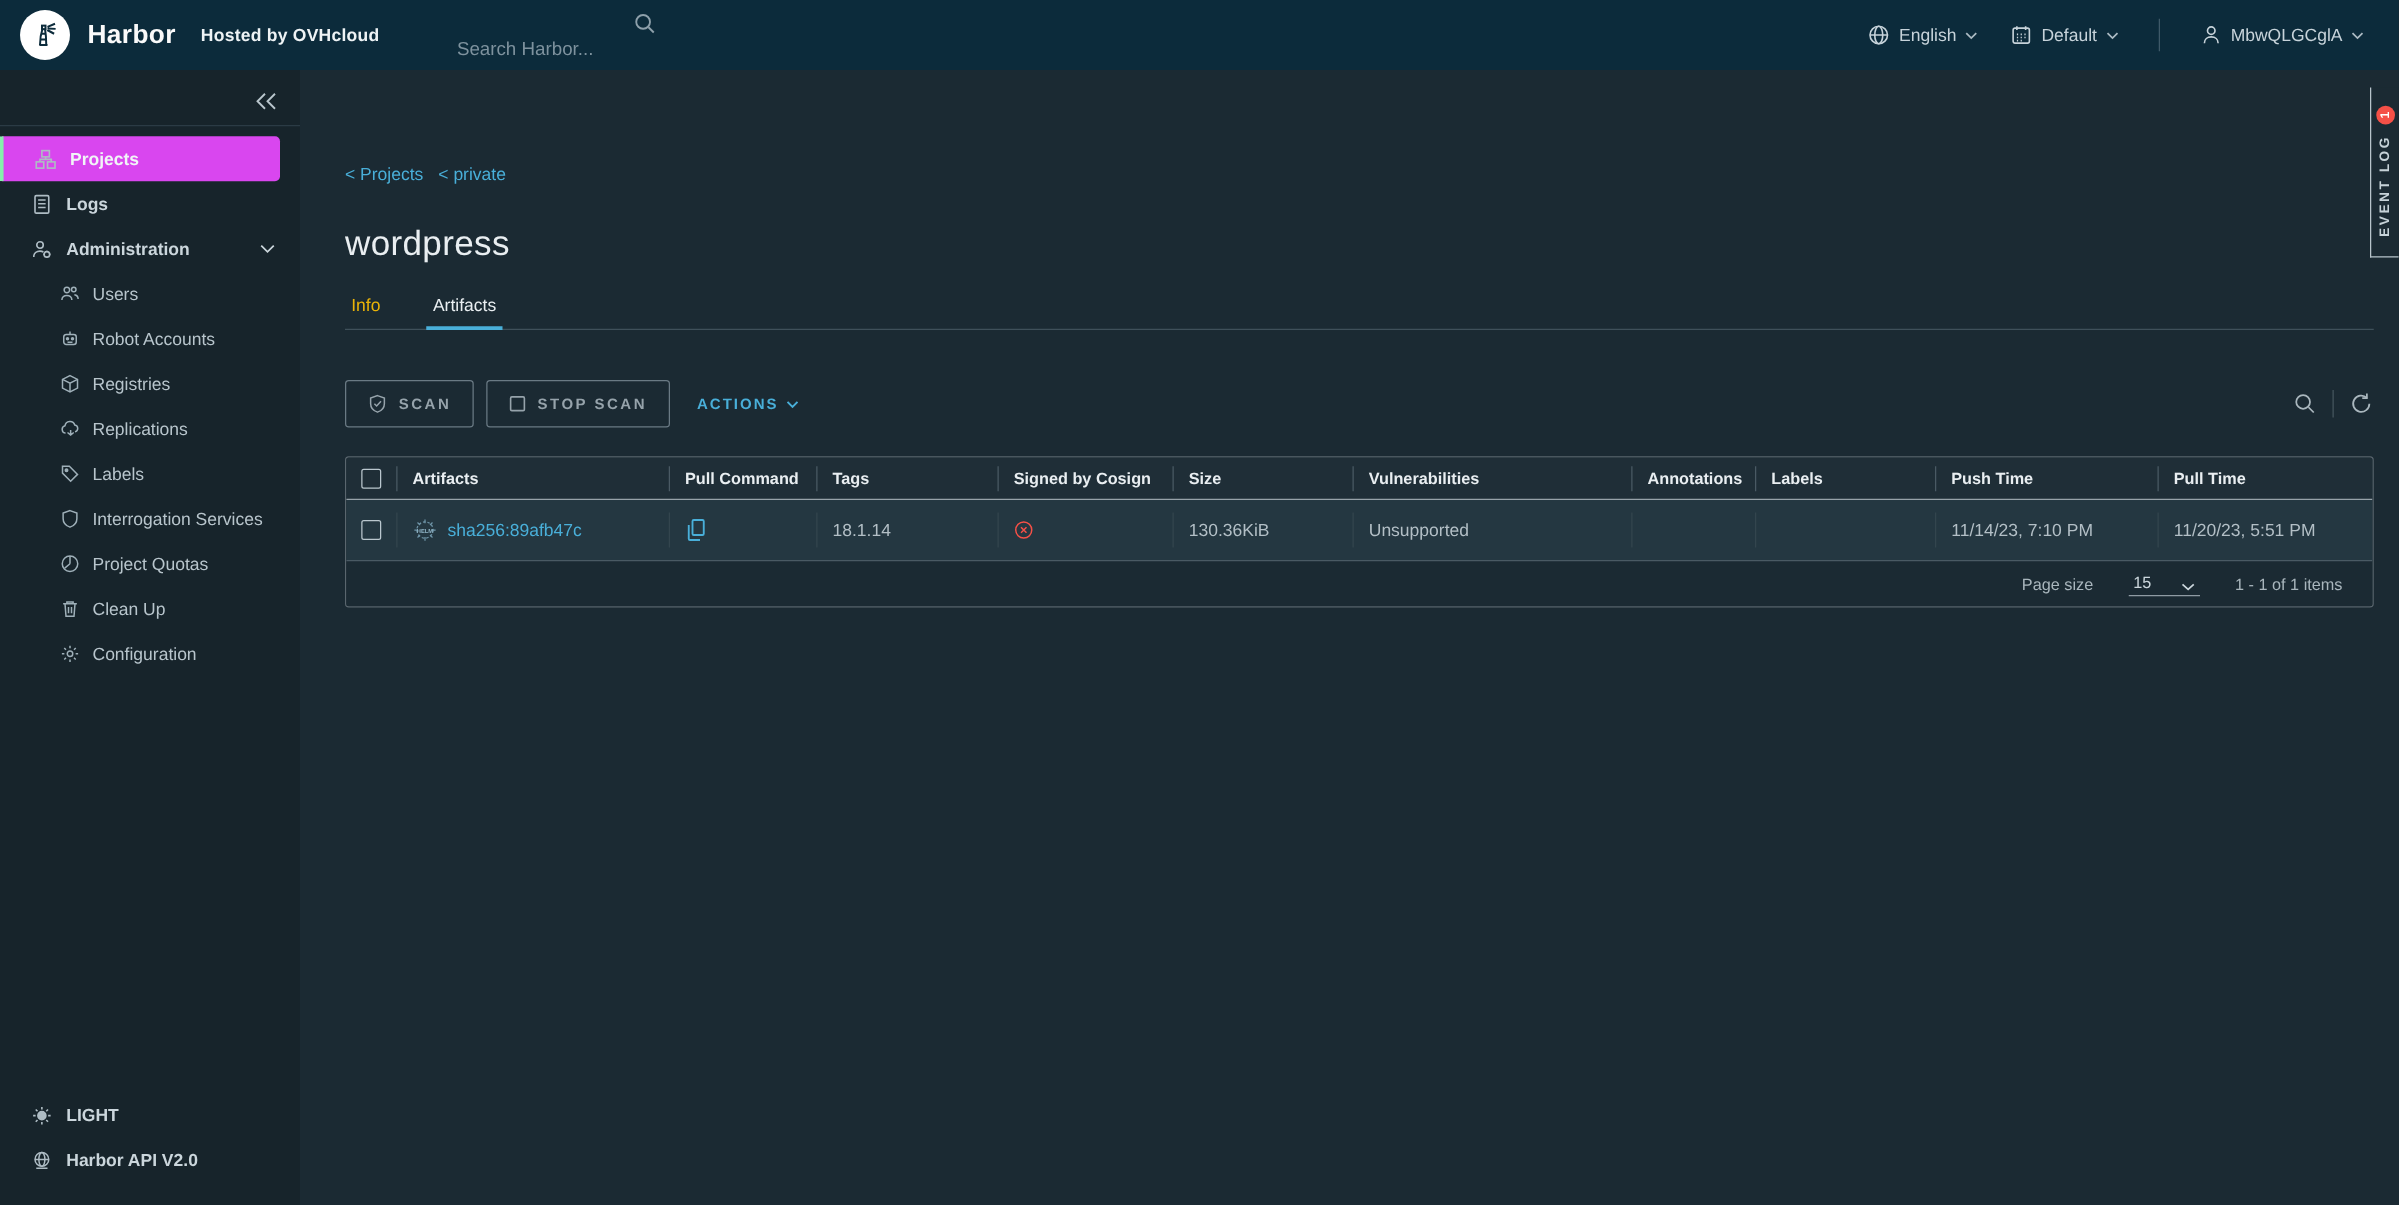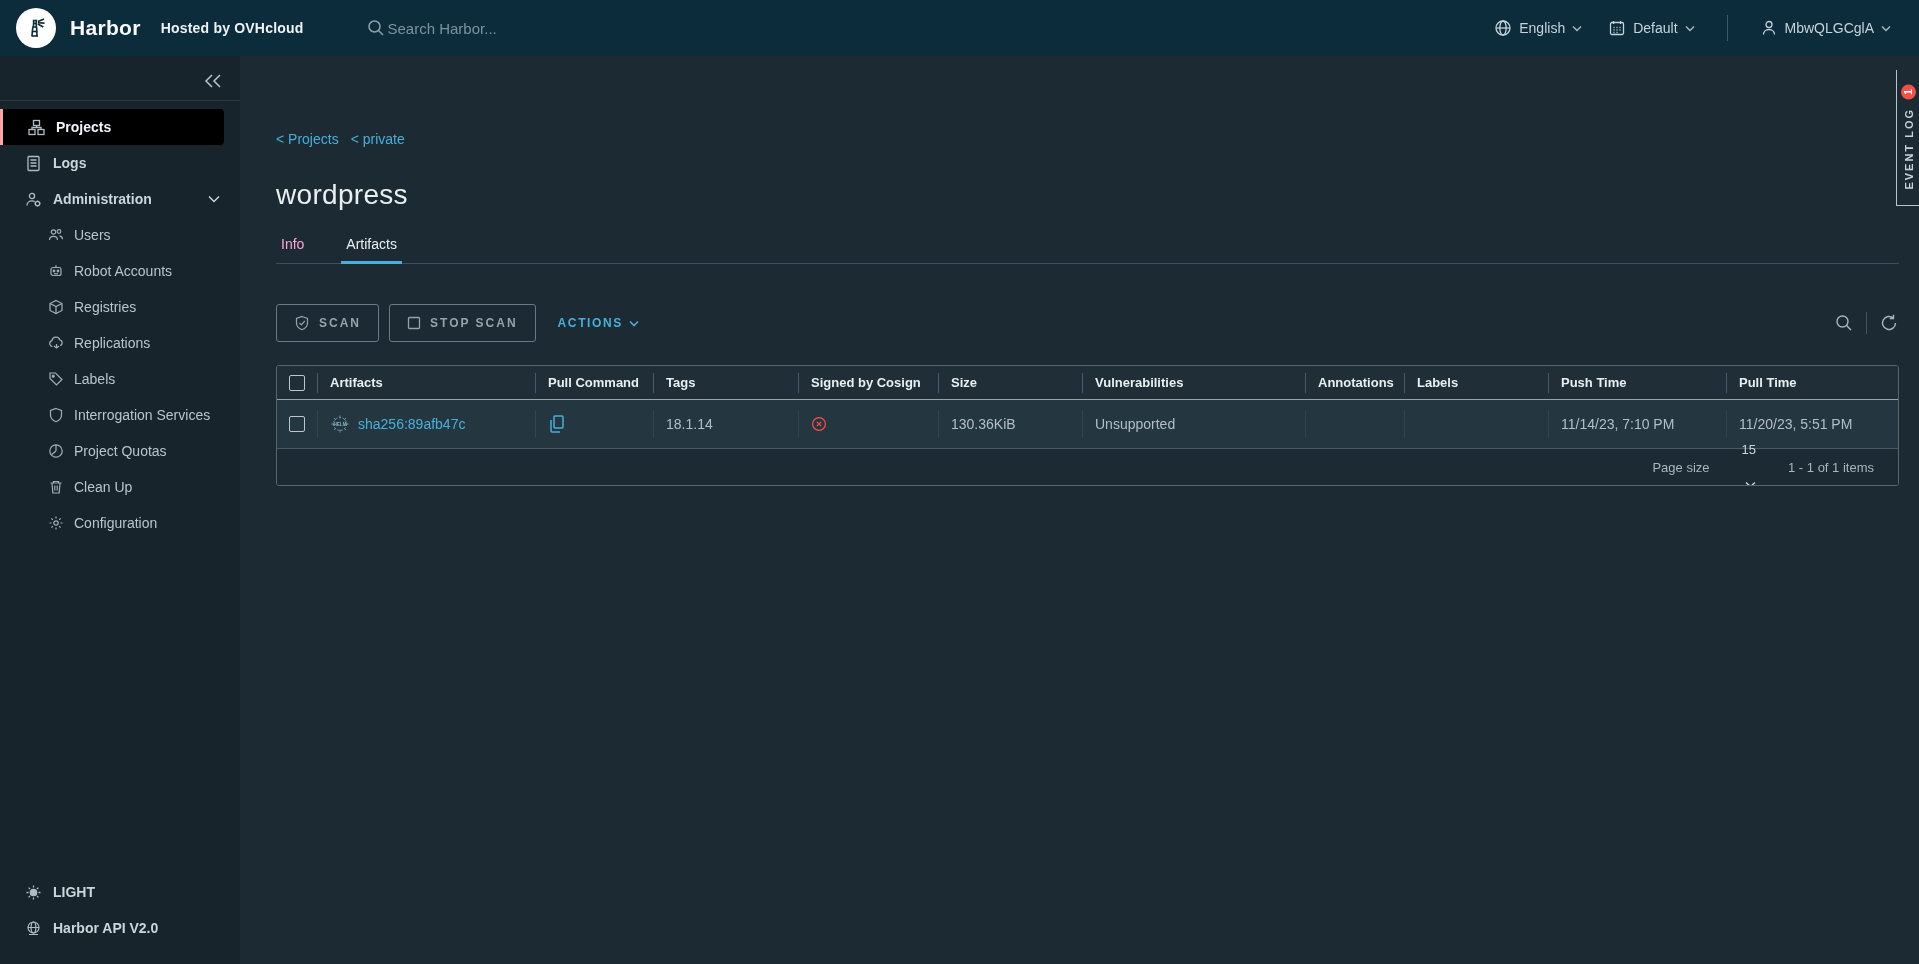--- a/index.html
+++ b/index.html
@@ -14,21 +14,21 @@
   .header {
     height:56px; background:#0c2b3b; display:flex; align-items:center;
     padding:0 28px 0 16px; position:relative; z-index:5;
   }
   .logo-circle {
     width:40px; height:40px; border-radius:50%; background:#ffffff;
     display:flex; align-items:center; justify-content:center; flex:0 0 auto;
   }
   .brand { font-size:21px; font-weight:700; color:#fafafa; margin-left:14px; letter-spacing:.3px; }
   .hosted { font-size:14px; font-weight:600; color:#eef3f5; margin-left:20px; letter-spacing:.2px; }
-  .hdr-search { display:flex; align-items:center; margin-left:62px; gap:2px; }
+  .hdr-search { display:flex; align-items:center; margin-left:62px; gap:2px;flex-direction:column; }
   .hdr-search input {
     background:transparent; border:none; outline:none; color:#d0dde5;
     font-size:15px; width:300px; font-family:"Liberation Sans", sans-serif;
   }
   .hdr-search input::placeholder { color:#7e929e; }
   .hdr-right { margin-left:auto; display:flex; align-items:center; gap:26px; color:#c7d3da; font-size:14px; }
   .hdr-item { display:flex; align-items:center; gap:7px; cursor:pointer; }
   .hdr-divider { width:1px; height:26px; background:#3e5968; margin:0 6px; }
   .caret { opacity:.85; }
 
@@ -41,40 +41,40 @@
     padding-top:6px; flex:0 0 auto;
   }
   .collapse-row { height:38px; display:flex; align-items:center; justify-content:flex-end; padding-right:18px; color:#b9c6cd; }
   .sidebar-divider { height:1px; background:#2b3b45; margin-bottom:8px; }
   .nav-item {
     height:36px; display:flex; align-items:center; gap:11px;
     padding-left:25px; font-size:14px; font-weight:600; color:#cbd6dc; cursor:pointer;
   }
   .nav-item .nav-icon { color:#aebcc4; flex:0 0 auto; }
   .nav-item.selected {
-    background:#000000; border-left:3px solid #fca5a5; 
+    background:#d946ef; border-left:3px solid #86efac; 
     margin-right:16px; border-radius:0 4px 4px 0; color:#f1f5f7;
   }
   .nav-item .expand-caret { margin-left:auto; margin-right:20px; color:#cbd6dc; }
   .sub-item {
     height:36px; display:flex; align-items:center; gap:10px;
     padding-left:48px; font-size:14px; font-weight:400; color:#b8c5cc; cursor:pointer;
   }
   .sub-item .nav-icon { color:#9fb0b9; flex:0 0 auto; }
   .sidebar-bottom { margin-top:auto; padding-bottom:18px; }
 
   
   .main { flex:1 1 auto; padding:30px 0 0 36px; position:relative; }
   .breadcrumb { display:flex; gap:12px; font-size:14px; }
   .crumb { color:#49afd9; cursor:pointer;margin-top:45px; }
   .page-title { margin-top:32px; font-size:28px; font-weight:300; color:#e9eef1; letter-spacing:.3px; }
   .tabs { margin-top:24px; width:1623px; border-bottom:1px solid #3f505a; display:flex; }
   .tab {
     font-size:14px; padding:0 5px 9px 5px; margin-right:32px; cursor:pointer;
-    color:#f9a8d4; position:relative; top:1px;
+    color:#eab308; position:relative; top:1px;
   }
   .tab.active { color:#eaeff2; border-bottom:3px solid #49afd9; }
 
   .toolbar { margin-top:40px; width:1623px; display:flex; align-items:center; }
   .btn {
     height:38px; border:1px solid #6a7a84; border-radius:3px; background:transparent;
     color:#96a3ab; font-size:12px; font-weight:600; letter-spacing:2px;
     padding:0 17px; display:inline-flex; align-items:center; gap:9px;
     font-family:"Liberation Sans", sans-serif; cursor:default;
   }
@@ -108,21 +108,21 @@
     width:16px; height:16px; border:1px solid #bac7ce; border-radius:2px; background:transparent; cursor:pointer;
   }
   .artifact-link { color:#49afd9; cursor:pointer; }
   .grid-foot {
     height:37px; background:#1b2a33; border-top:1px solid #4a5a64;
     display:flex; align-items:center; justify-content:flex-end; gap:28px;
     padding-right:24px; font-size:13px; color:#a9b6bd;
   }
   .page-size-select {
     display:flex; align-items:flex-end; gap:24px; color:#cbd6dc;
-    border-bottom:1px solid #8f9ba3; padding:0 4px 3px 4px; cursor:pointer;flex-direction:column;
+    border-bottom:1px solid #8f9ba3; padding:0 4px 3px 4px; cursor:pointer;
   }
 
   
   .event-flap {
     position:absolute; right:0; top:70px; width:23px; height:136px;
     background:#1b2a33; border-left:1px solid #b8c4cb; border-bottom:1px solid #b8c4cb;
     display:flex; align-items:center; justify-content:center; cursor:pointer; z-index:6;
   }
   .event-flap-inner {
     writing-mode:vertical-rl; transform:rotate(180deg);

